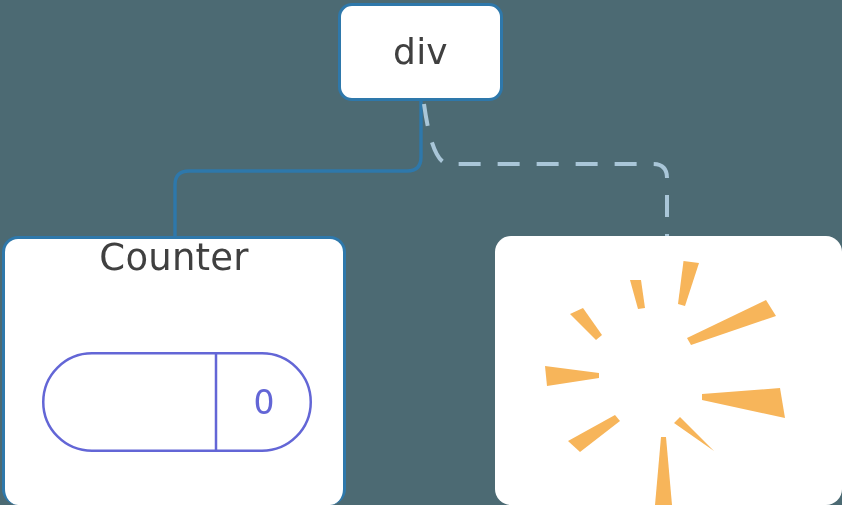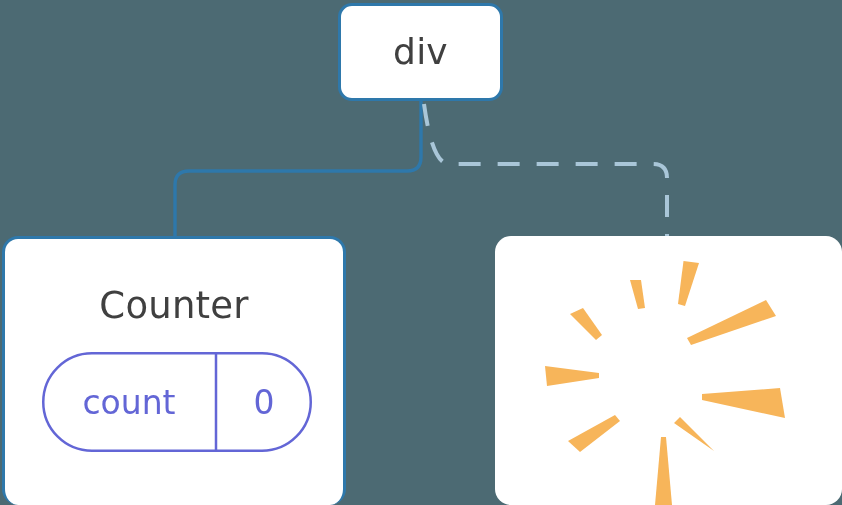--- a/index.html
+++ b/index.html
@@ -66,21 +66,20 @@
     top: 236px;
     width: 344px;
     height: 269px;
     border-radius: 16px;
     border-bottom: none;
     display: flex;
     flex-direction: column;
     align-items: center;
   }
   #node-counter .node-title {
-    margin-top: 48px;
     font-size: 37px;
   }
 
   
   .pill {
     position: absolute;
     left: 42px;
     top: 352px;
     width: 270px;
     height: 100px;
@@ -142,21 +141,20 @@
 
   <div class="node bordered" id="node-counter">
     <span class="node-title">Counter</span>
   </div>
 
   <div class="pill">
     <svg width="270" height="100" viewBox="0 0 270 100">
       <rect x="1.25" y="1.25" width="267.5" height="97.5" rx="48.75" ry="48.75" fill="none" stroke="#6366d6" stroke-width="2.5"></rect>
       <line x1="174" y1="1.25" x2="174" y2="98.75" stroke="#6366d6" stroke-width="2.5"></line>
     </svg>
-    <span class="pill-label">count</span>
     <span class="pill-value">0</span>
   </div>
 
   <div class="node" id="node-burst">
     <svg width="347" height="269" viewBox="0 0 347 269">
       <g fill="#f7b55a">
 
         <polygon points="188.5,25 204,27 190,70 183,68"></polygon>
 
         <polygon points="135,44 146,44 150,72 143,73"></polygon>

